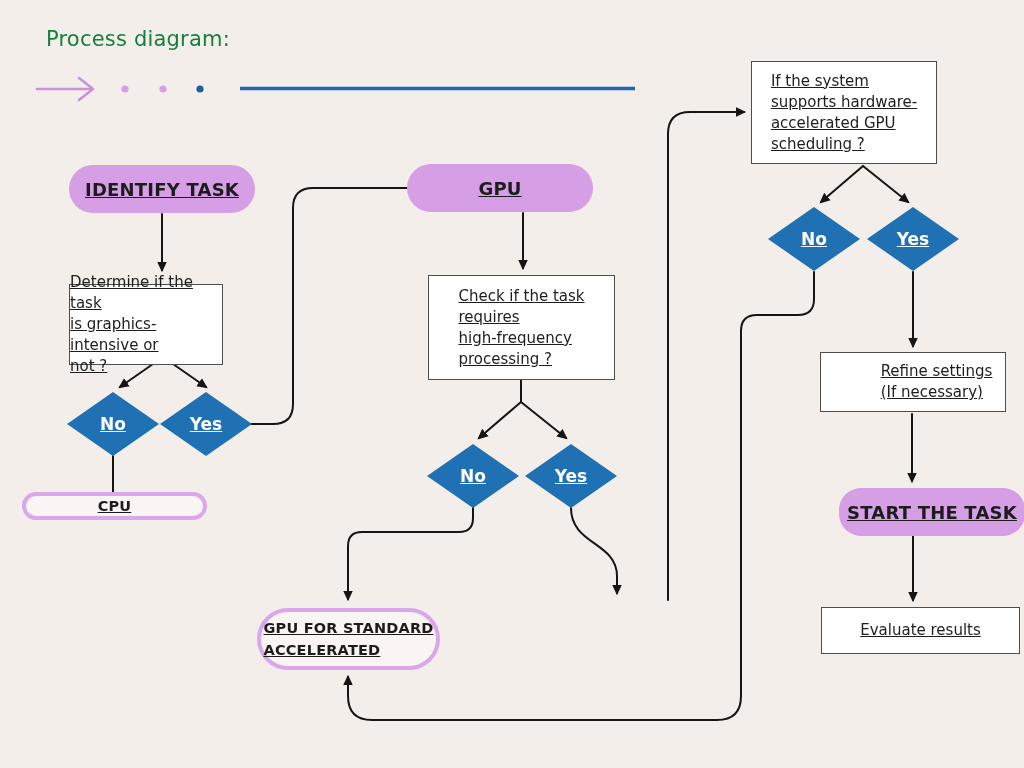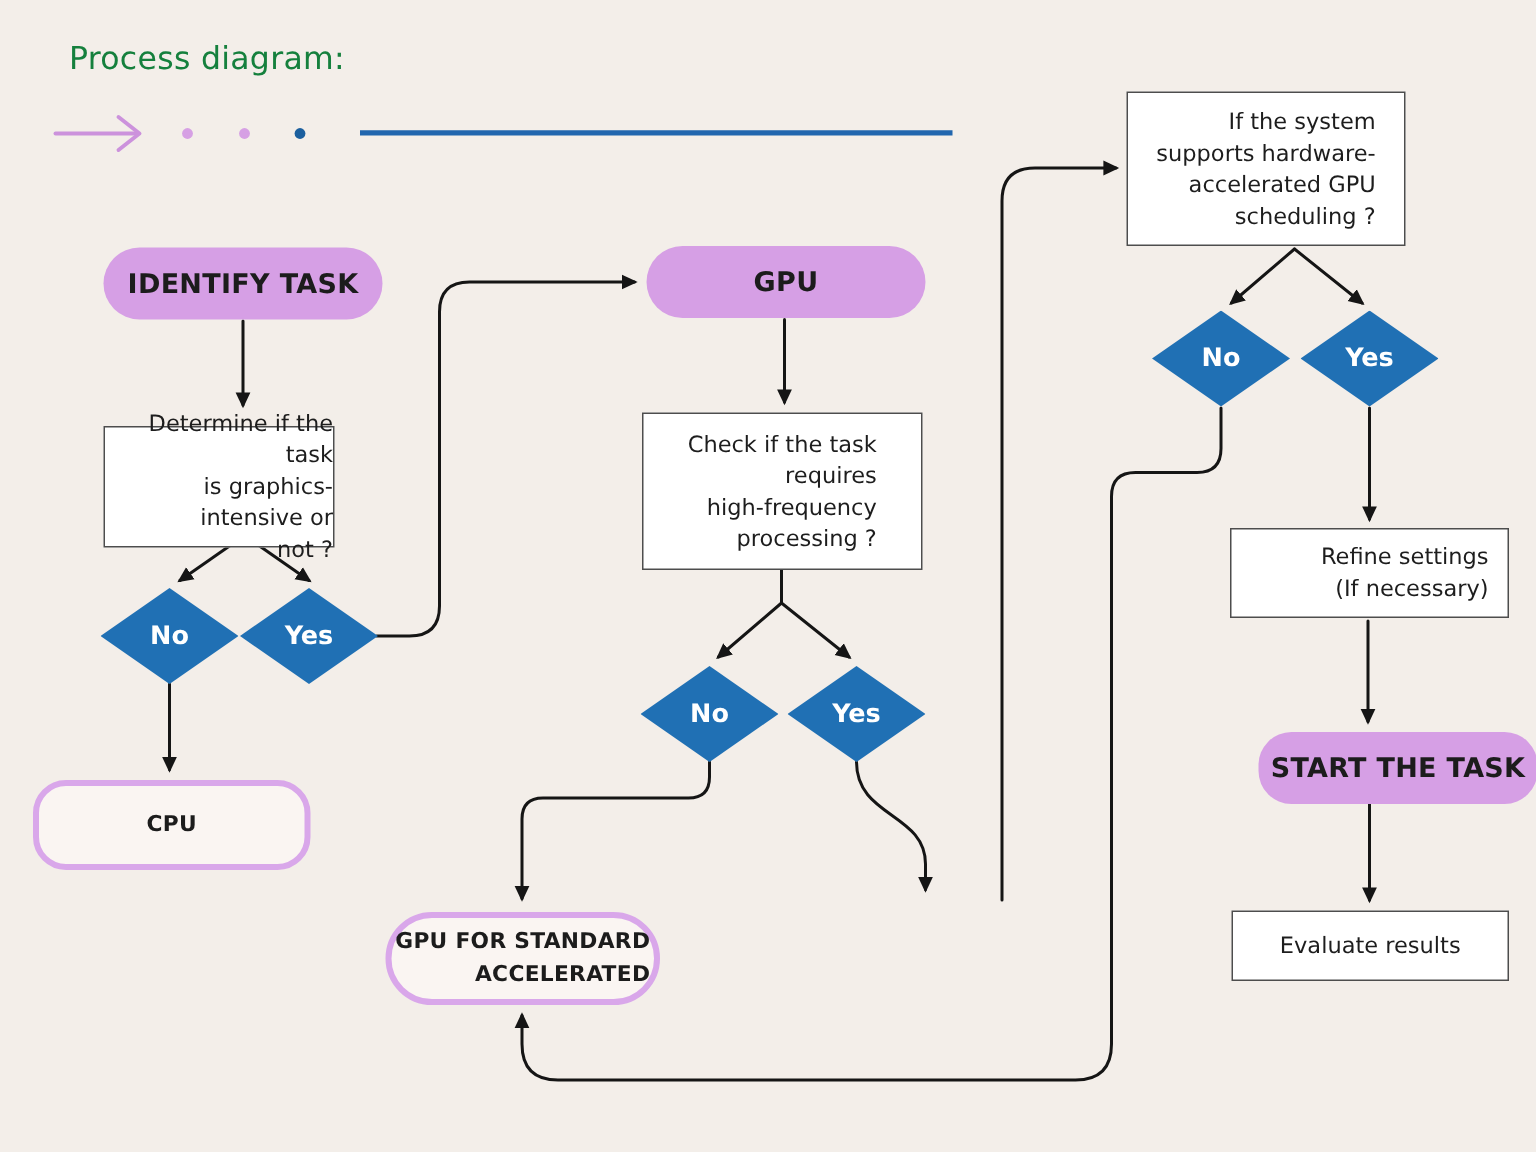--- a/index.html
+++ b/index.html
@@ -8,21 +8,21 @@
     --decor-purple:#CC92DC; --decor-blue:#2166AE; --decor-dot-blue:#1B5F9E;
   }
   *{margin:0;padding:0;box-sizing:border-box;}
   html,body{width:1024px;height:768px;}
   body{font-family:"DejaVu Sans","Liberation Sans",sans-serif;background:var(--bg);}
   .canvas{position:relative;width:1024px;height:768px;background:var(--bg);overflow:hidden;}
   .title{position:absolute;left:36px;top:27px;font-size:21px;font-weight:500;color:#15803d;letter-spacing:.2px;margin-left:10px;}
   .decor{position:absolute;left:35px;top:75px;}
   .connectors{position:absolute;left:0;top:0;}
   .node{position:absolute;display:flex;align-items:center;justify-content:center;
-        text-align:right;color:var(--ink);white-space:pre-line;}
+        text-align:left;color:var(--ink);white-space:pre-line;text-decoration:underline;}
   .pill{background:var(--pill);border-radius:26px;font-weight:700;font-size:18px;letter-spacing:.2px;}
   .pill-outline{background:var(--pill-light);border:4px solid var(--pill-border);
         border-radius:32px;font-weight:700;font-size:14.5px;letter-spacing:.2px;}
   .box{background:#FFFFFF;border:1px solid var(--box-border);font-size:15px;line-height:21px;color:#1D1D1D;}
   .diamond{background:var(--diamond);color:#FFFFFF;font-weight:700;font-size:17px;
         clip-path:polygon(50% 0,100% 50%,50% 100%,0 50%);}
 </style>
 </head>
 <body>
 
@@ -68,36 +68,36 @@
       <path d="M913,534 V600" marker-end="url(#ah)"></path>
     </g>
   </svg>
 
   <div class="node pill" style="left:69px;top:165px;width:186px;height:48px;border-radius:24px;">IDENTIFY TASK</div>
   <div class="node box" style="left:69px;top:284px;width:154px;height:81px;">Determine if the task
 is graphics-intensive or
 not ?</div>
   <div class="node diamond" style="left:67px;top:392px;width:92px;height:64px;">No</div>
   <div class="node diamond" style="left:160px;top:392px;width:92px;height:64px;">Yes</div>
-  <div class="node pill-outline" style="left:22px;top:520px;width:185px;height:60px;border-radius:22px;">CPU</div>
+  <div class="node pill-outline" style="left:22px;top:492px;width:185px;height:28px;border-radius:22px;">CPU</div>
 
-  <div class="node pill" style="left:431px;top:164px;width:186px;height:48px;border-radius:24px;">GPU</div>
+  <div class="node pill" style="left:407px;top:164px;width:186px;height:48px;border-radius:24px;">GPU</div>
   <div class="node box" style="left:428px;top:275px;width:187px;height:105px;">Check if the task
 requires
 high-frequency
 processing ?</div>
   <div class="node diamond" style="left:427px;top:444px;width:92px;height:64px;">No</div>
   <div class="node diamond" style="left:525px;top:444px;width:92px;height:64px;">Yes</div>
   <div class="node pill-outline" style="left:257px;top:608px;width:183px;height:62px;border-radius:31px;line-height:22px;">GPU FOR STANDARD
 ACCELERATED</div>
 
   <div class="node box" style="left:751px;top:61px;width:186px;height:103px;">If the system
 supports hardware-
 accelerated GPU
 scheduling ?</div>
   <div class="node diamond" style="left:768px;top:207px;width:92px;height:64px;">No</div>
   <div class="node diamond" style="left:867px;top:207px;width:92px;height:64px;">Yes</div>
   <div class="node box" style="left:820px;top:352px;width:186px;height:60px;padding-left:47px;">Refine settings
 (If necessary)</div>
   <div class="node pill" style="left:839px;top:488px;width:186px;height:48px;border-radius:22px;">START THE TASK</div>
-  <div class="node box" style="left:821px;top:607px;width:185px;height:47px;">Evaluate results</div>
+  <div class="node box" style="left:821px;top:607px;width:199px;height:47px;">Evaluate results</div>
 
 </div>
 
 </body></html>

